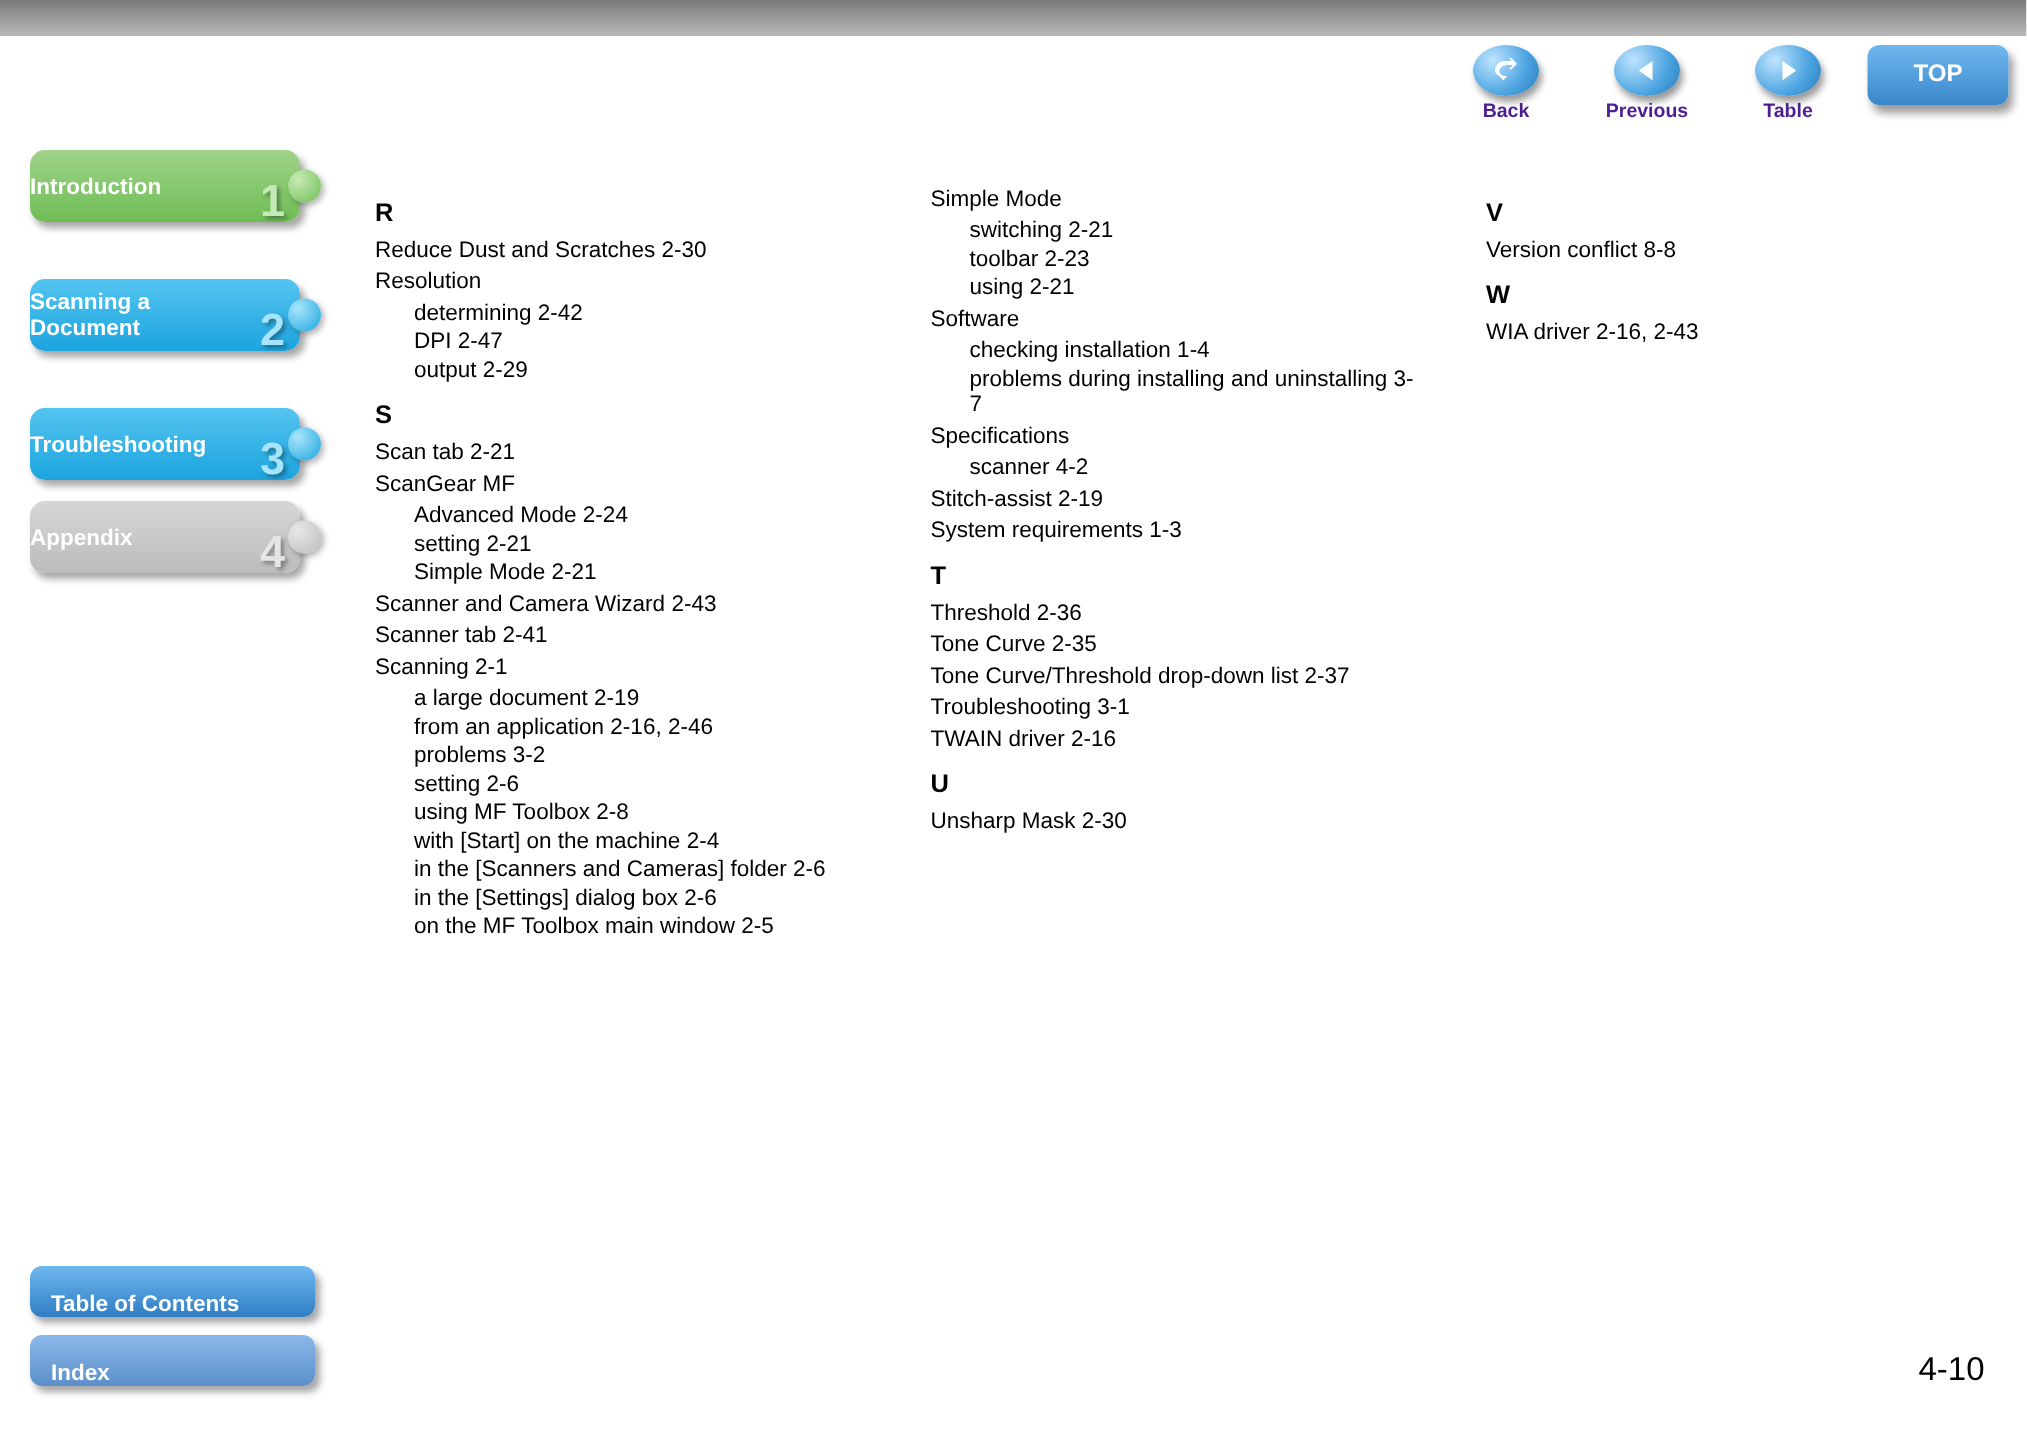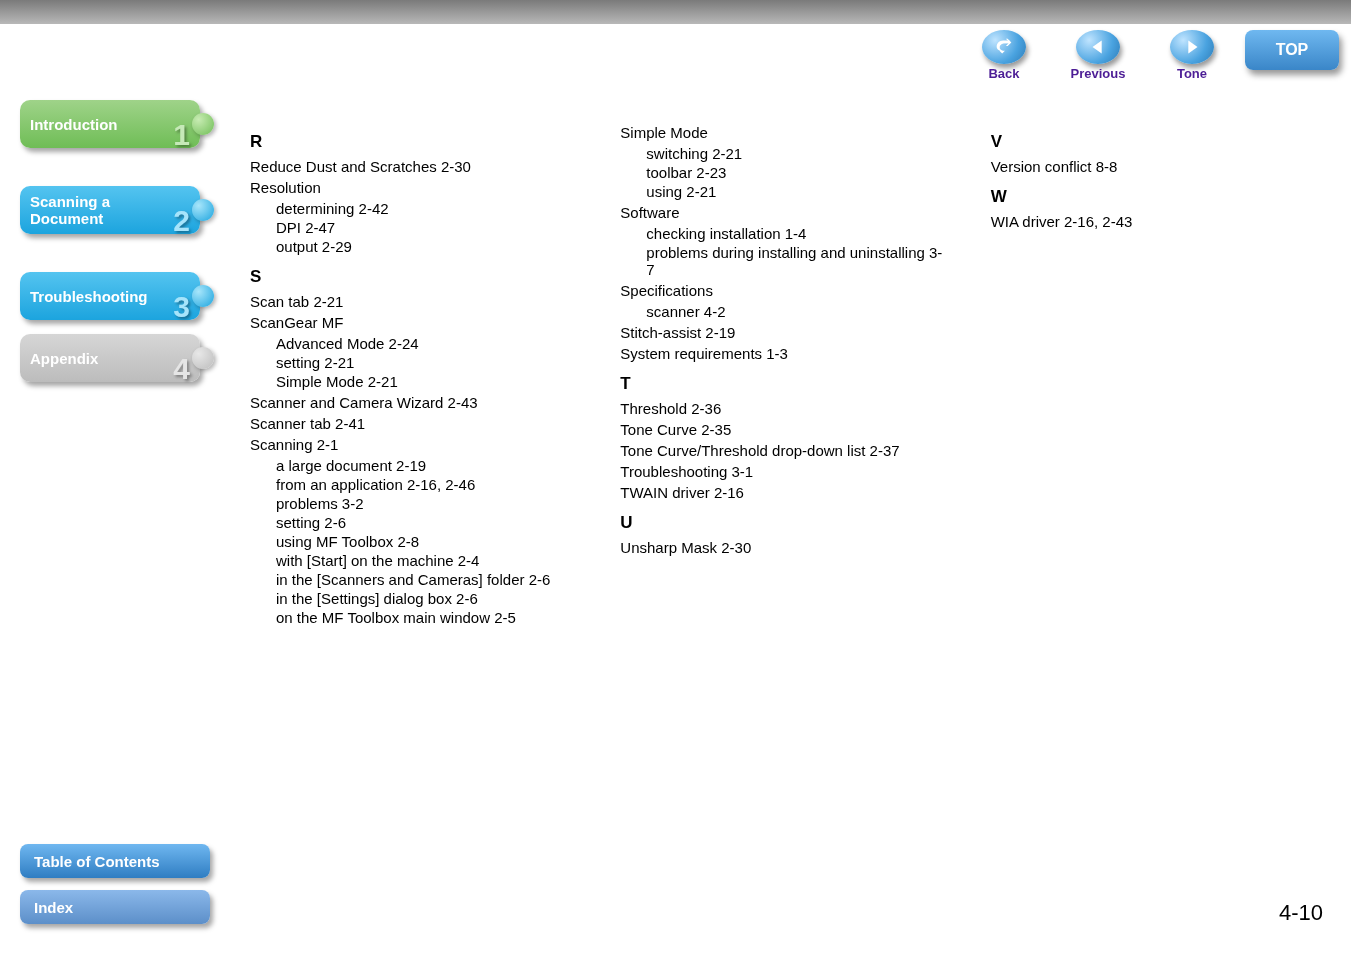--- a/index.html
+++ b/index.html
@@ -53,21 +53,21 @@
     padding: 10px 0 0 20px;
     position: relative;
   }
 
   .side-tab {
     position: relative;
     width: 180px; height: 48px;
     border-radius: 10px;
     margin-bottom: 14px;
     color: #fff; font-weight: bold; font-size: 15px;
-    padding: 6px 10px;
+    padding: 6px 0;
     display: flex; align-items: center;
     box-shadow: 3px 4px 5px rgba(0,0,0,0.35);
     cursor: pointer;
   }
   .side-tab .num {
     position: absolute; right: 10px; bottom: -4px;
     font-size: 30px; font-weight: bold;
     text-shadow: 2px 2px 3px rgba(0,0,0,0.35);
   }
   .side-tab .nub {
@@ -104,21 +104,21 @@
   .sub { margin: 2px 0 2px 26px; }
   .link { cursor: pointer; }
 
   .bottom-bar {
     position: absolute; left: 20px; bottom: 30px;
     display: flex; flex-direction: column; gap: 12px;
   }
   .bottom-btn {
     width: 190px; height: 34px;
     border-radius: 8px;
-    display: flex; align-items: center;
+    display: flex; align-items: flex-end;
     padding: 0 14px;
     font-weight: bold; color: #fff; font-size: 15px;
     box-shadow: 3px 4px 5px rgba(0,0,0,0.35);
     cursor: pointer;
   }
   .btn-blue1 { background: linear-gradient(to bottom, #6fb7f0, #2f7dc2); }
   .btn-blue2 { background: linear-gradient(to bottom, #8bb8ea, #5c8fc9); color:#fff; }
 
   .page-number {
     position: absolute; right: 28px; bottom: 28px;
@@ -148,21 +148,21 @@
         </svg>
     </div>
     <div class="nav-label">Previous</div>
   </div>
   <div class="nav-btn-wrap">
     <div class="nav-btn">
       <svg viewBox="0 0 24 24">
           <path d="M8 5v14l10-7z"></path>
         </svg>
     </div>
-    <div class="nav-label">Tone</div>
+    <div class="nav-label">Table</div>
   </div>
   <div class="top-btn">
     <span>TOP</span>
   </div>
 </div>
 
 <div class="page">
 
   <div class="sidebar">
     <div class="side-tab tab-green">

